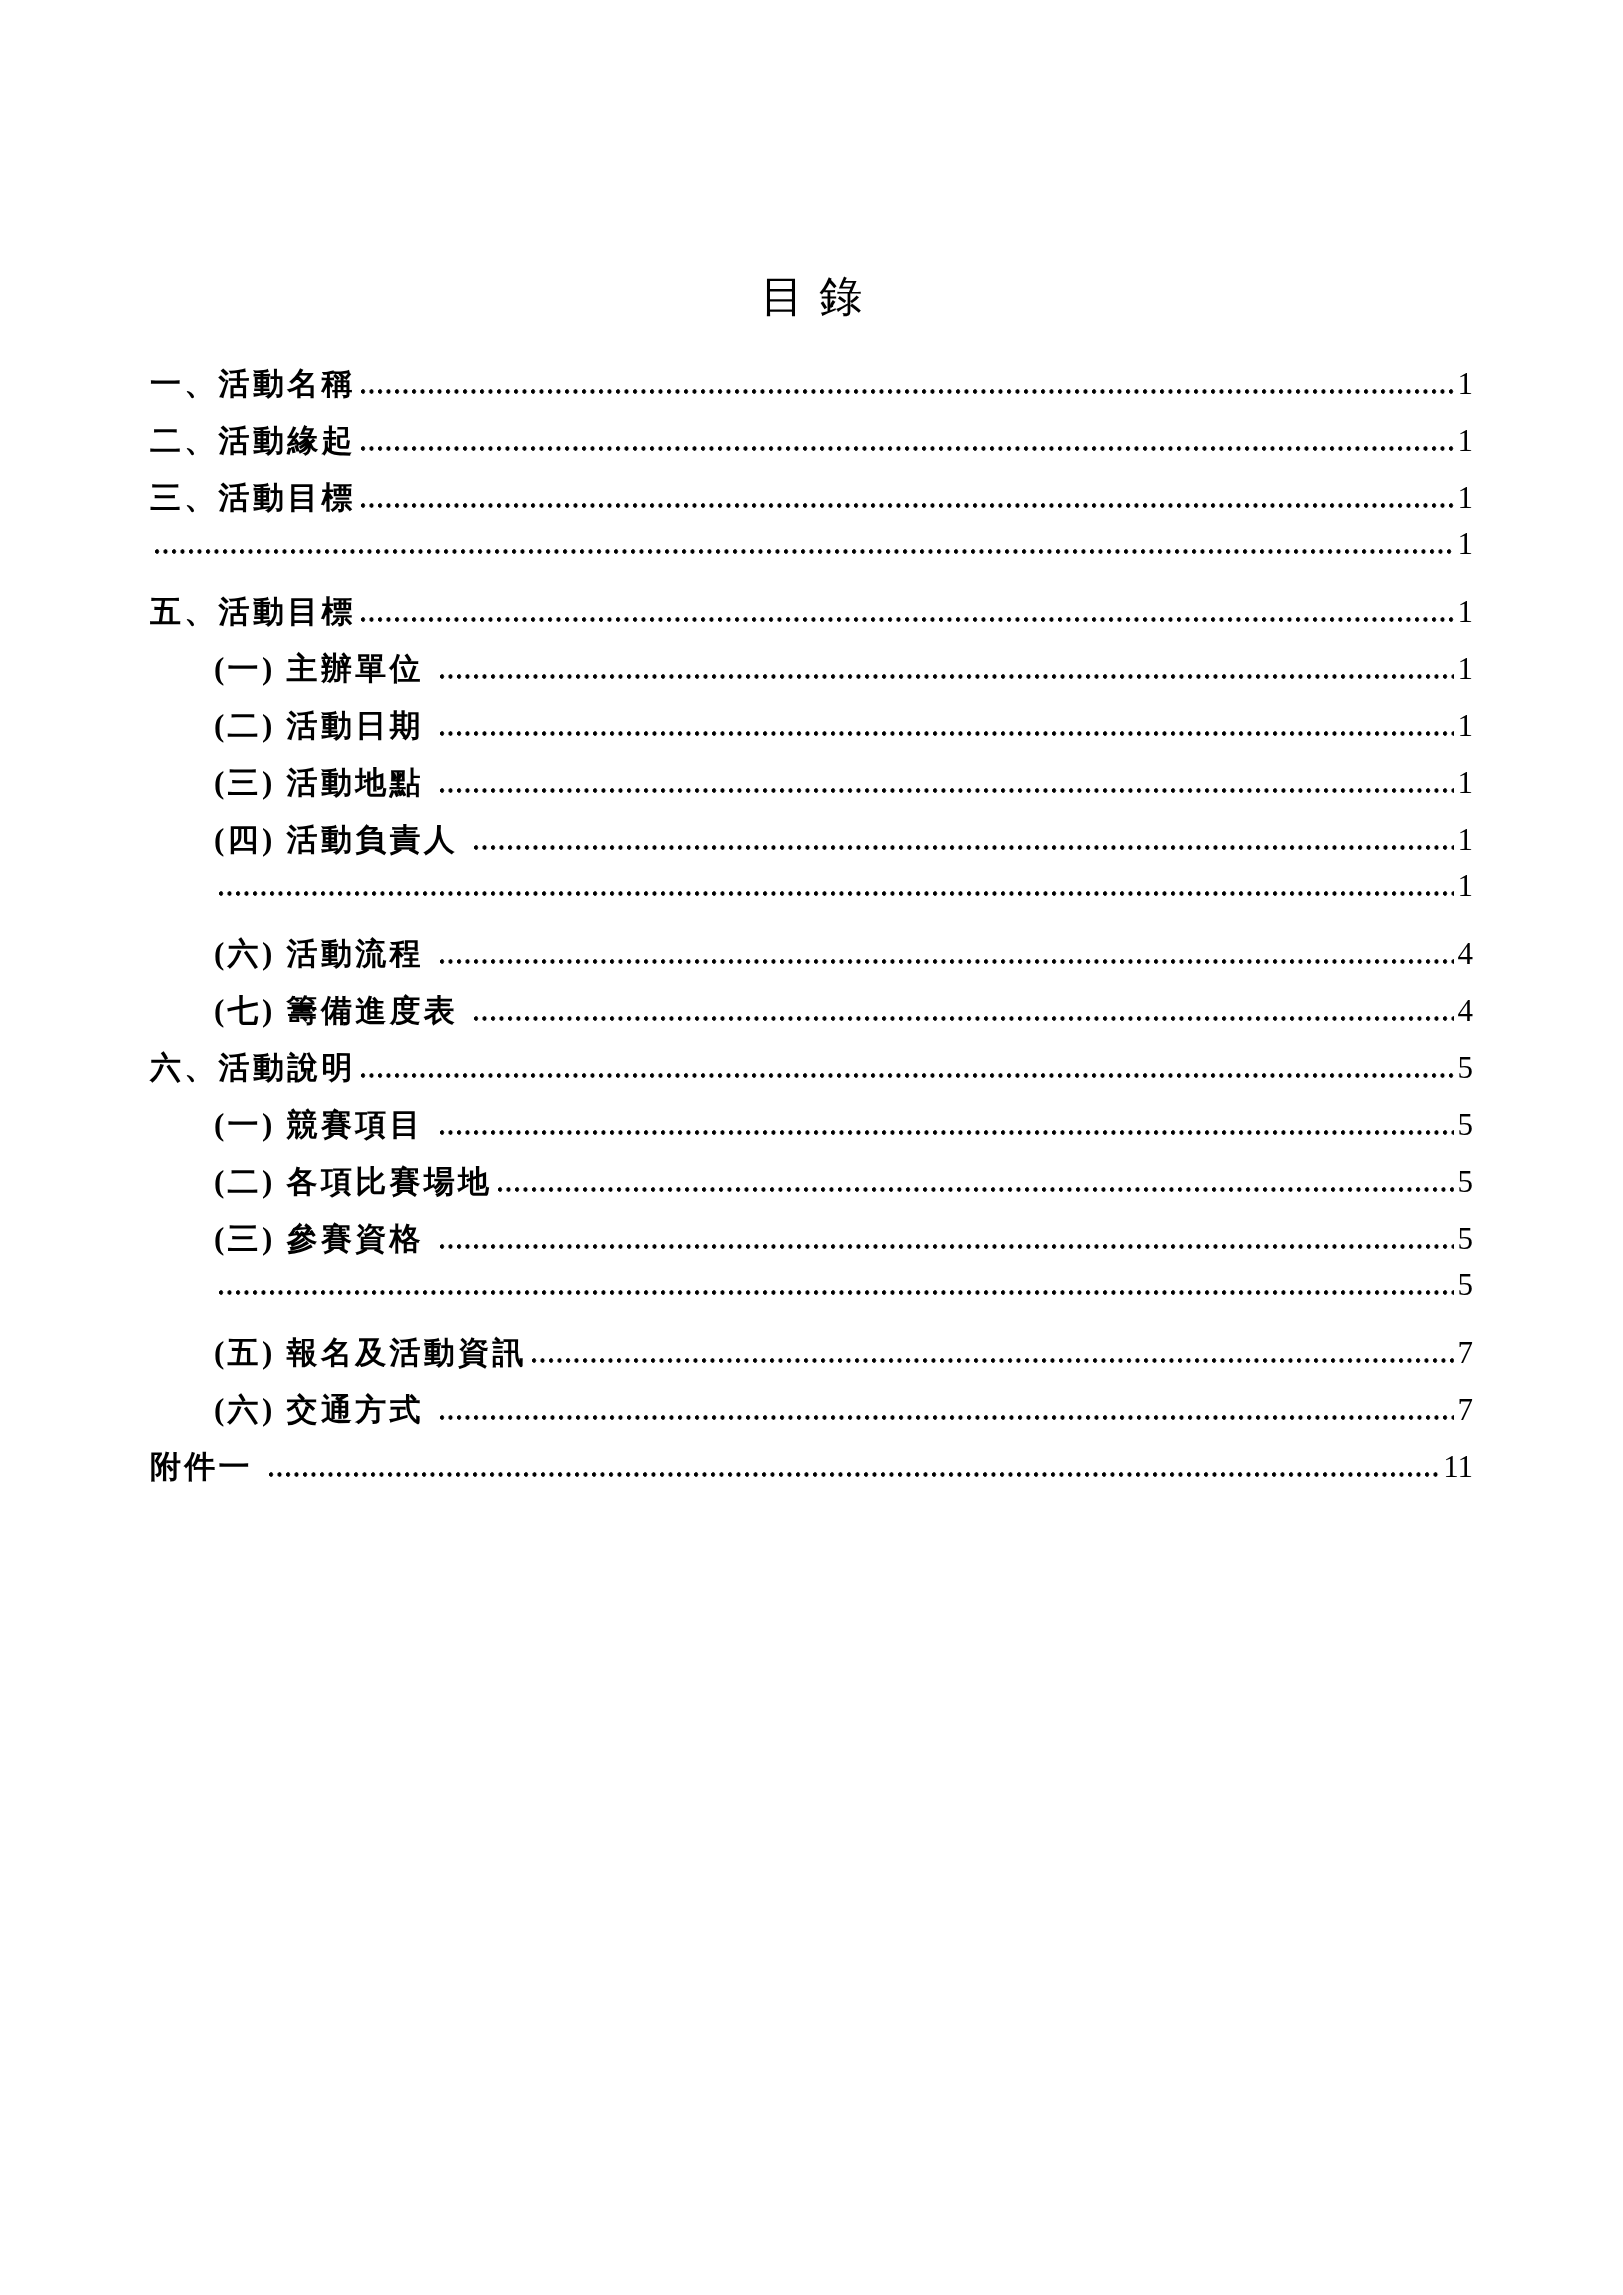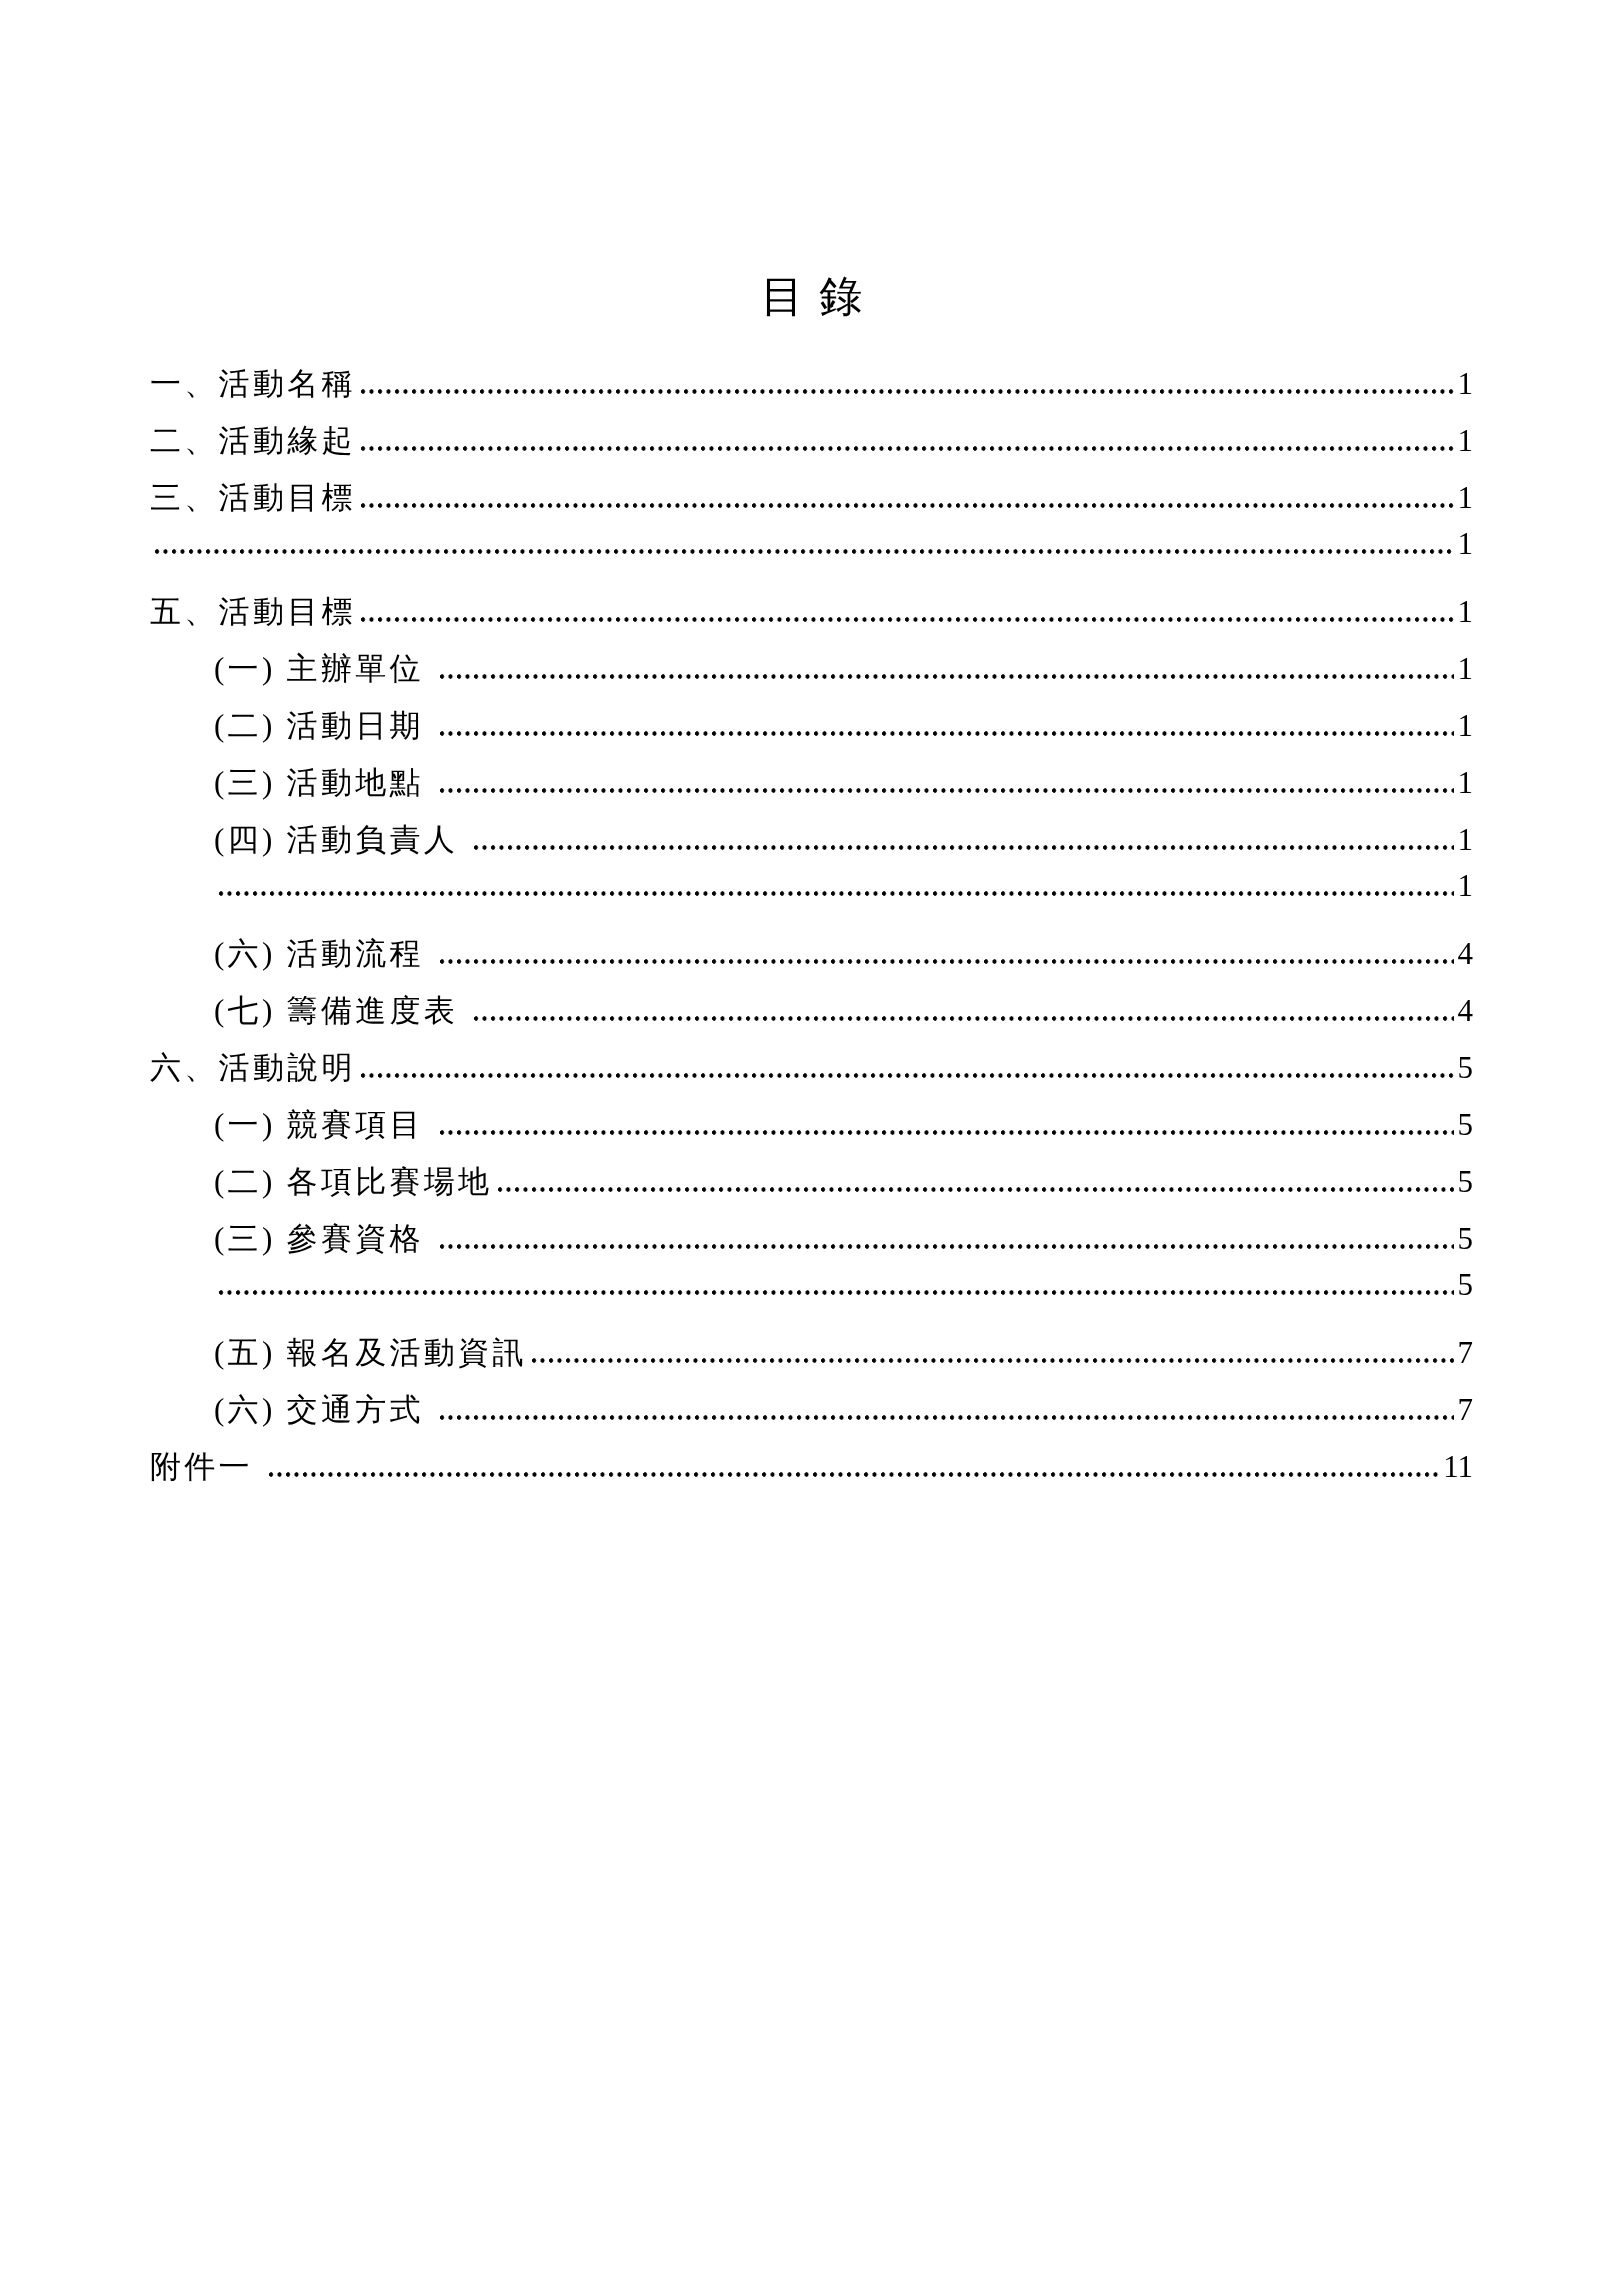--- a/index.html
+++ b/index.html
@@ -34,21 +34,21 @@
   .toc-row {
     display: flex;
     align-items: baseline;
     height: 57px;
     font-size: 31px;
     letter-spacing: 3.3px;
     white-space: pre;
     cursor: default;
   }
   .toc-row.lvl2 { padding-left: 64px; }
-  .toc-text { line-height: 57px; }
+  .toc-text { line-height: 57px; font-weight: bold; }
   .leader {
     flex: 1 1 auto;
     height: 4.6px;
     margin: 0 3.3px 0 5.2px;
     background-image: radial-gradient(circle at 2.1px 2.3px, #000 1.8px, transparent 2.3px);
     background-repeat: repeat-x;
     background-size: 8.5px 4.6px;
   }
   .toc-page {
     letter-spacing: 0;

